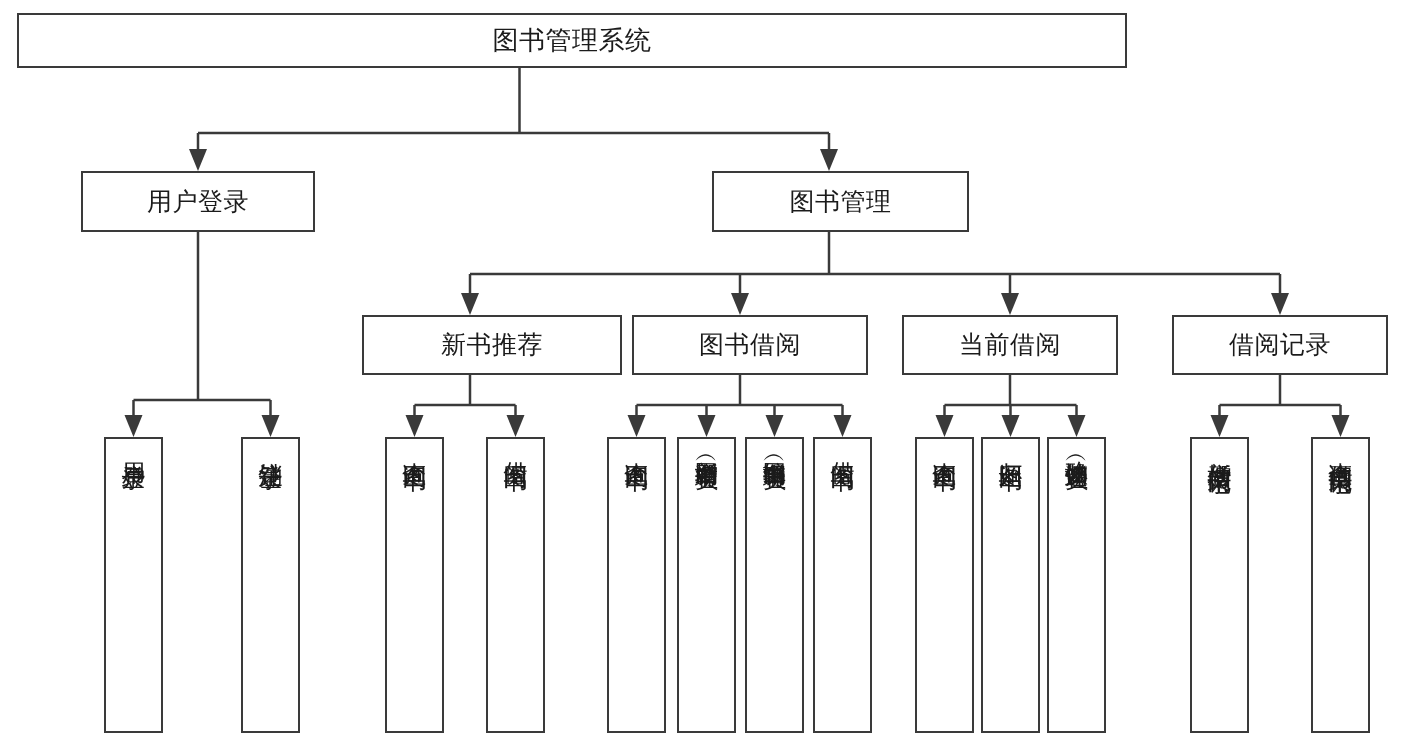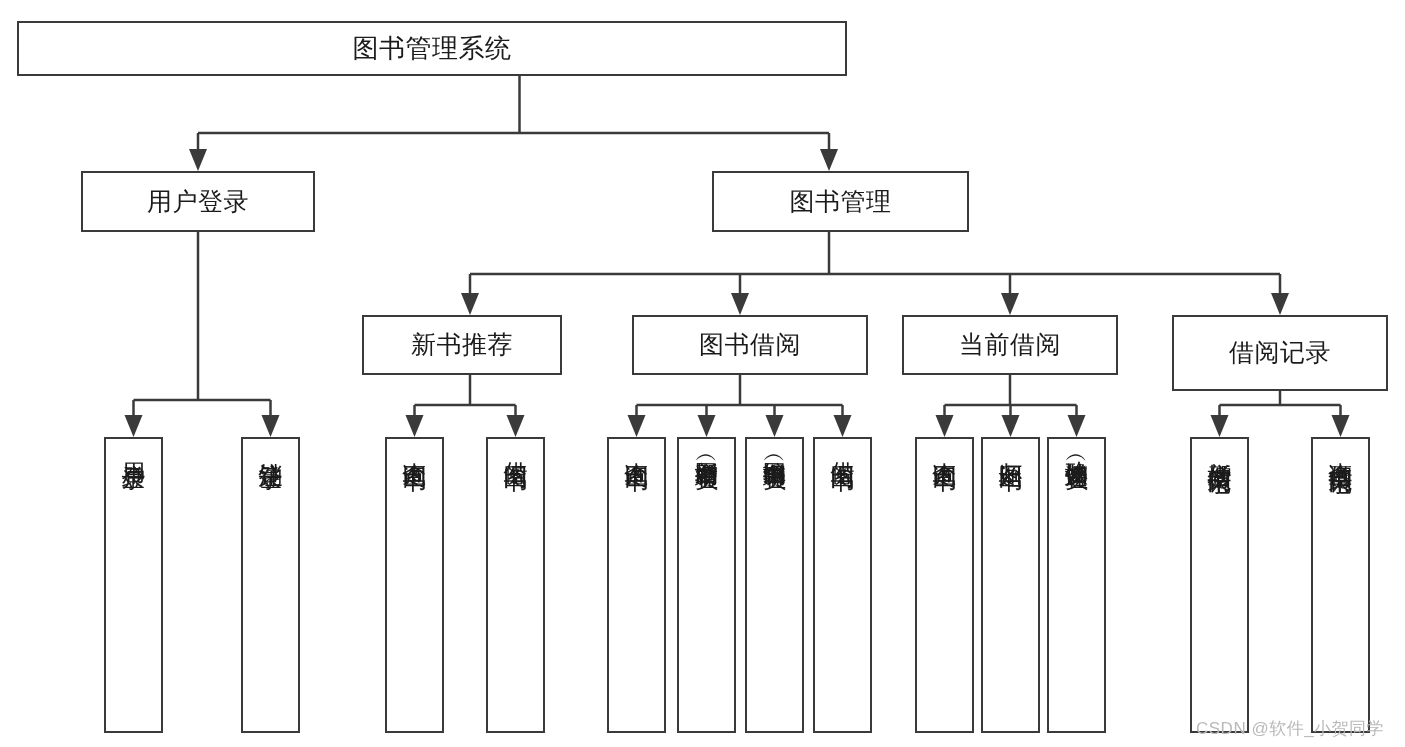--- a/index.html
+++ b/index.html
@@ -133,39 +133,39 @@
       <line x1="1076.5" y1="405" x2="1076.5" y2="417" class="conn-line" stroke="#3a3a3a"></line>
       <polygon points="1067.5,415 1085.5,415 1076.5,437" class="conn-arrow" fill="#3a3a3a"></polygon>
       <line x1="1280" y1="375" x2="1280" y2="405" class="conn-line" stroke="#3a3a3a"></line>
       <line x1="1219.5" y1="405" x2="1340.5" y2="405" class="conn-line" stroke="#3a3a3a"></line>
       <line x1="1219.5" y1="405" x2="1219.5" y2="417" class="conn-line" stroke="#3a3a3a"></line>
       <polygon points="1210.5,415 1228.5,415 1219.5,437" class="conn-arrow" fill="#3a3a3a"></polygon>
       <line x1="1340.5" y1="405" x2="1340.5" y2="417" class="conn-line" stroke="#3a3a3a"></line>
       <polygon points="1331.5,415 1349.5,415 1340.5,437" class="conn-arrow" fill="#3a3a3a"></polygon>
     </svg>
   <div id="node-layer">
-      <div class="node horizontal root" style="left: 17px; top: 13px; width: 830px; height: 55px; margin-top: 8px;">
+      <div class="node horizontal root" style="left: 17px; top: 13px; width: 1110px; height: 55px;">
         <span class="node-label">图书管理系统</span>
       </div>
       <div class="node horizontal" style="left: 81px; top: 171px; width: 234px; height: 61px;">
         <span class="node-label">用户登录</span>
       </div>
       <div class="node horizontal" style="left: 712px; top: 171px; width: 257px; height: 61px;">
         <span class="node-label">图书管理</span>
       </div>
-      <div class="node horizontal" style="left: 362px; top: 315px; width: 200px; height: 60px;">
+      <div class="node horizontal" style="left: 362px; top: 315px; width: 260px; height: 60px;">
         <span class="node-label">新书推荐</span>
       </div>
       <div class="node horizontal" style="left: 632px; top: 315px; width: 236px; height: 60px;">
         <span class="node-label">图书借阅</span>
       </div>
       <div class="node horizontal" style="left: 902px; top: 315px; width: 216px; height: 60px;">
         <span class="node-label">当前借阅</span>
       </div>
-      <div class="node horizontal" style="left: 1172px; top: 315px; width: 216px; height: 76px;">
+      <div class="node horizontal" style="left: 1172px; top: 315px; width: 216px; height: 60px;">
         <span class="node-label">借阅记录</span>
       </div>
       <div class="node vertical" style="left: 104px; top: 437px; width: 59px; height: 296px;">
         <span class="node-label">用户登录</span>
       </div>
       <div class="node vertical" style="left: 241px; top: 437px; width: 59px; height: 296px;">
         <span class="node-label">注销登录</span>
       </div>
       <div class="node vertical" style="left: 385px; top: 437px; width: 59px; height: 296px;">
         <span class="node-label">查询图书</span>
@@ -194,14 +194,13 @@
       <div class="node vertical tall-text" style="left: 1047px; top: 437px; width: 59px; height: 296px;">
         <span class="node-label">确认归还（管理员）</span>
       </div>
       <div class="node vertical" style="left: 1190px; top: 437px; width: 59px; height: 296px;">
         <span class="node-label">新增借阅记录</span>
       </div>
       <div class="node vertical" style="left: 1311px; top: 437px; width: 59px; height: 296px;">
         <span class="node-label">查询借阅记录</span>
       </div>
     </div>
-  <div class="watermark" style="left: 1196px; top: 717px;">CSDN @软件_小贺同学</div>
 </div>
 
 </body></html>

